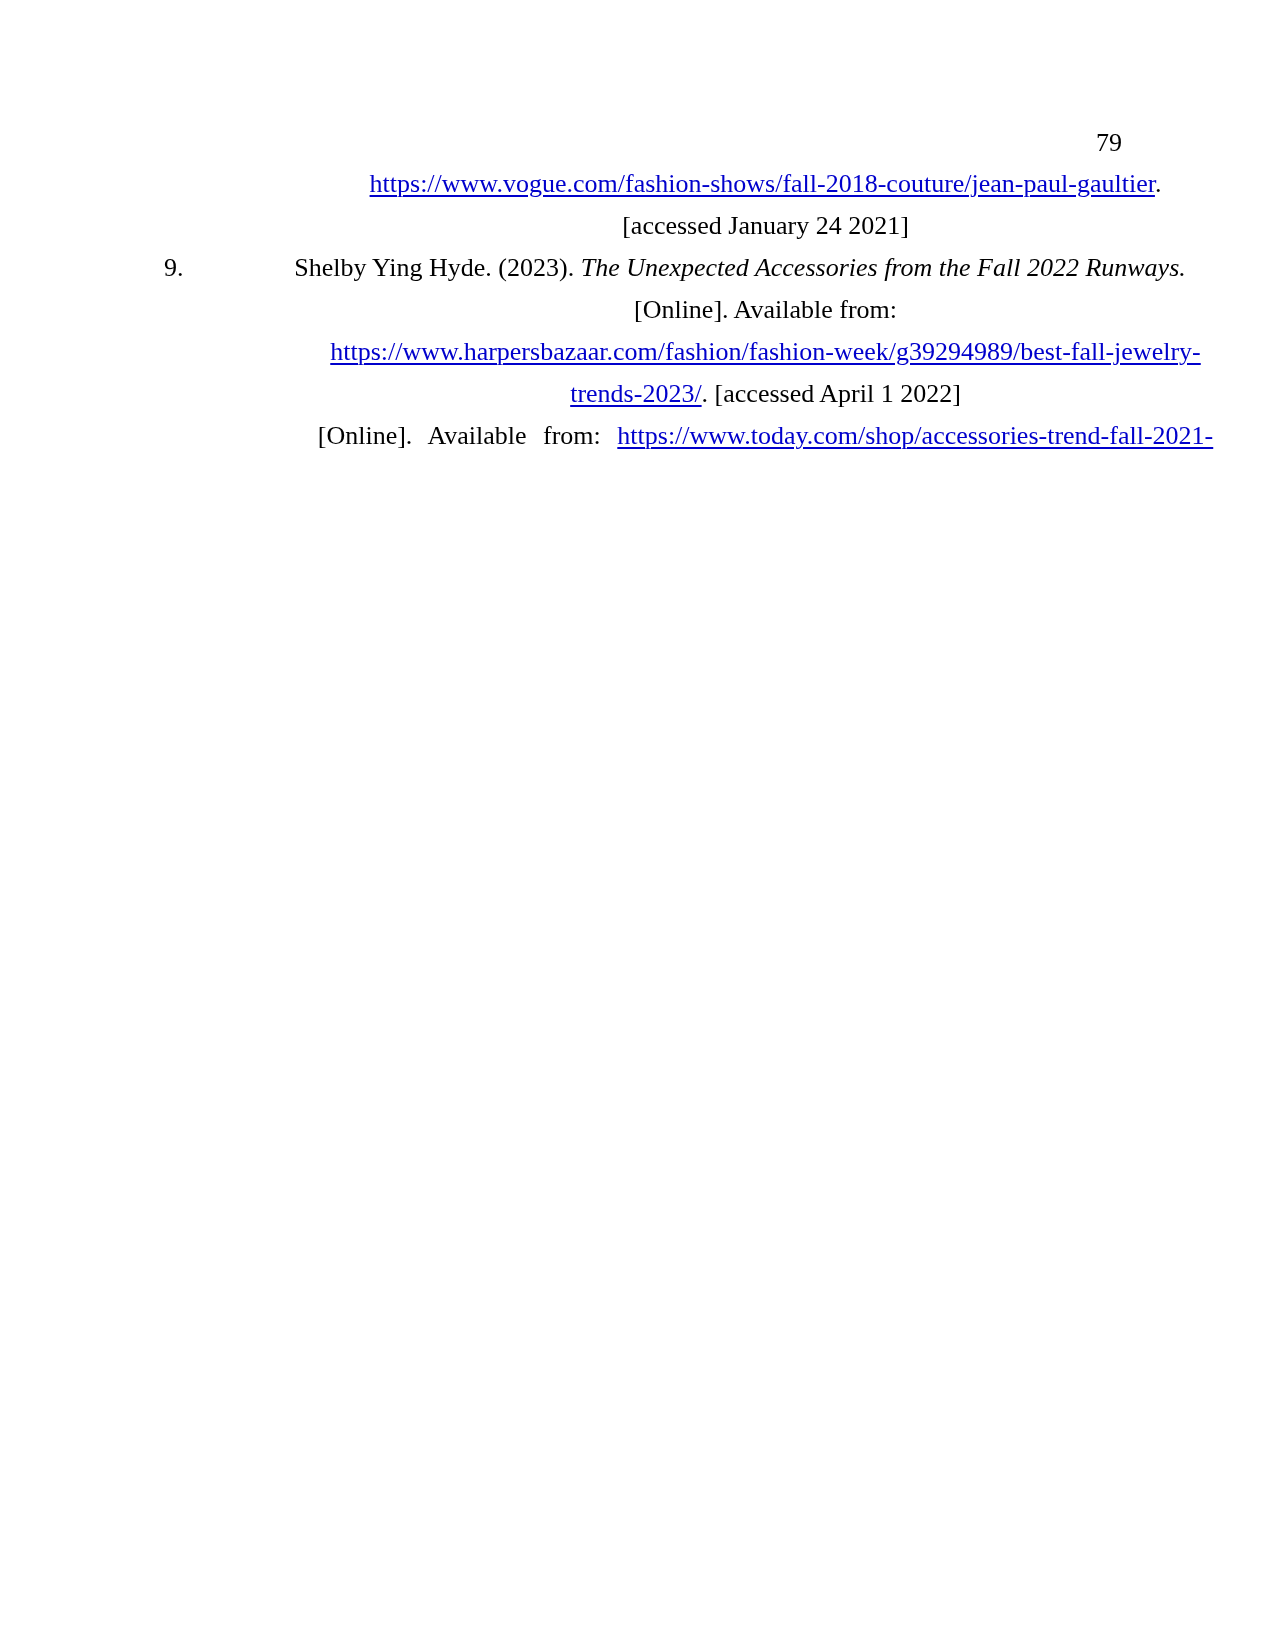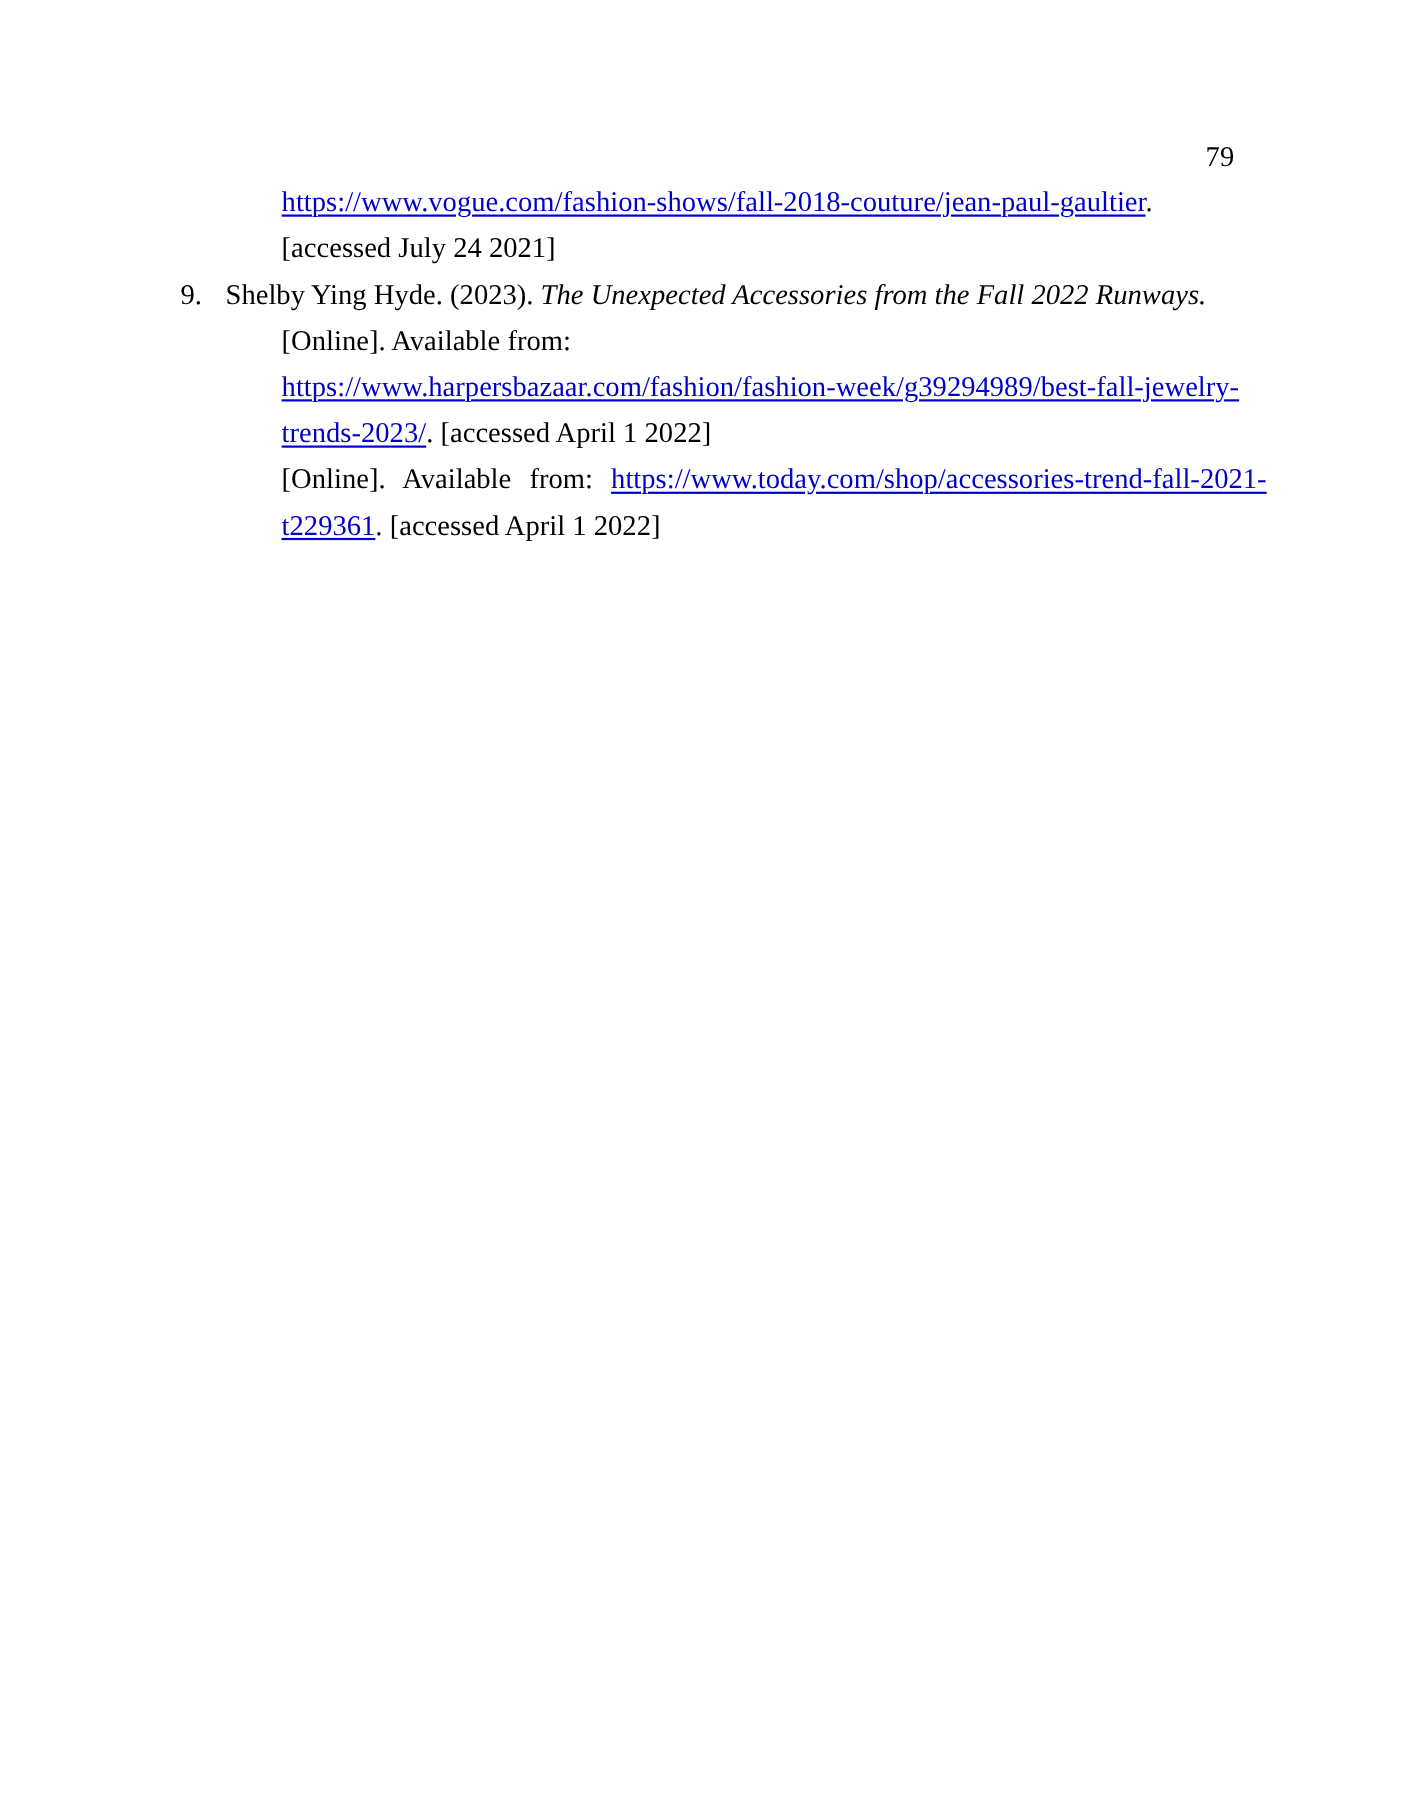--- a/index.html
+++ b/index.html
@@ -9,20 +9,21 @@
   }
   .page {
     position: relative;
     width: 1275px;
     height: 1650px;
     background: #ffffff;
     font-family: "Liberation Serif", serif;
     font-size: 26px;
     color: #000000;
     overflow: hidden;
+    text-align: center;
   }
   .page-number {
     position: absolute;
     top: 129px;
     left: 1096px;
     line-height: 28px;
   }
   .content {
     position: absolute;
     top: 163px;
@@ -56,29 +57,28 @@
 <body>
 
 <div class="page">
 
   <div class="page-number">79</div>
 
   <div class="content">
 
     <div class="line cont"><a class="reflink">https://www.vogue.com/fashion-shows/fall-2018-couture/jean-paul-gaultier</a><span>.</span></div>
 
-    <div class="line cont"><span>[accessed July 24 2021]</span></div>
+    <div class="line cont"><span>[accessed January 24 2021]</span></div>
 
     <div class="line hang"><span class="num num-9">9.</span><span>Shelby Ying Hyde. (2023). </span><span class="italic">The Unexpected Accessories from the Fall 2022 Runways.</span></div>
 
     <div class="line cont"><span>[Online]. Available from:</span></div>
 
     <div class="line cont"><a class="reflink">https://www.harpersbazaar.com/fashion/fashion-week/g39294989/best-fall-jewelry-</a></div>
 
     <div class="line cont"><a class="reflink">trends-2023/</a><span>. [accessed April 1 2022]</span></div>
 
 
     <div class="line cont justified"><span>[Online]. Available from: </span><a class="reflink">https://www.today.com/shop/accessories-trend-fall-2021-</a></div>
 
-    <div class="line cont"><a class="reflink">t229361</a><span>. [accessed April 1 2022]</span></div>
 
   </div>
 </div>
 
 </body></html>

